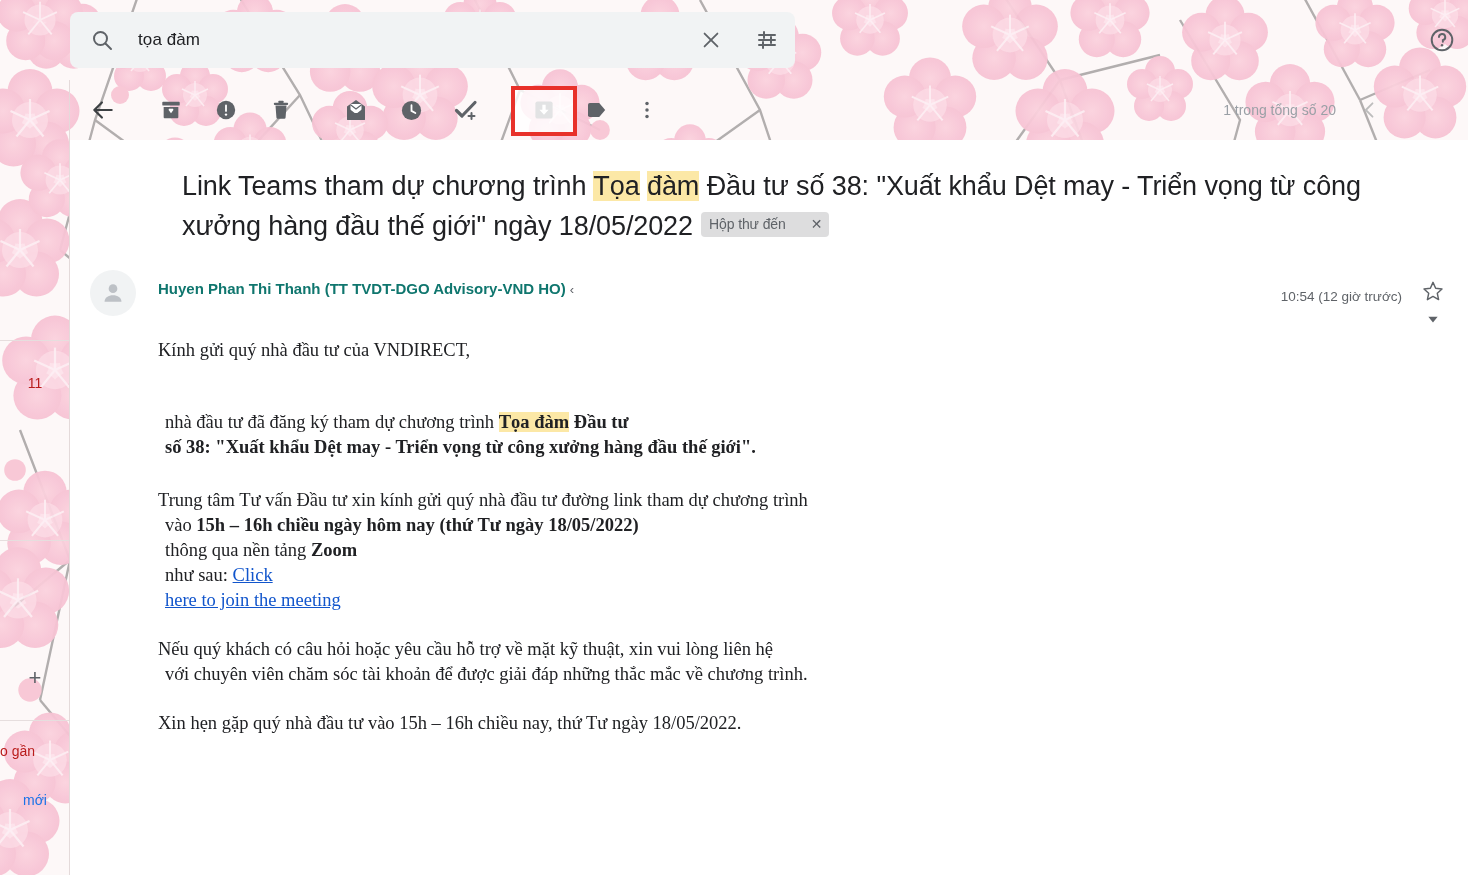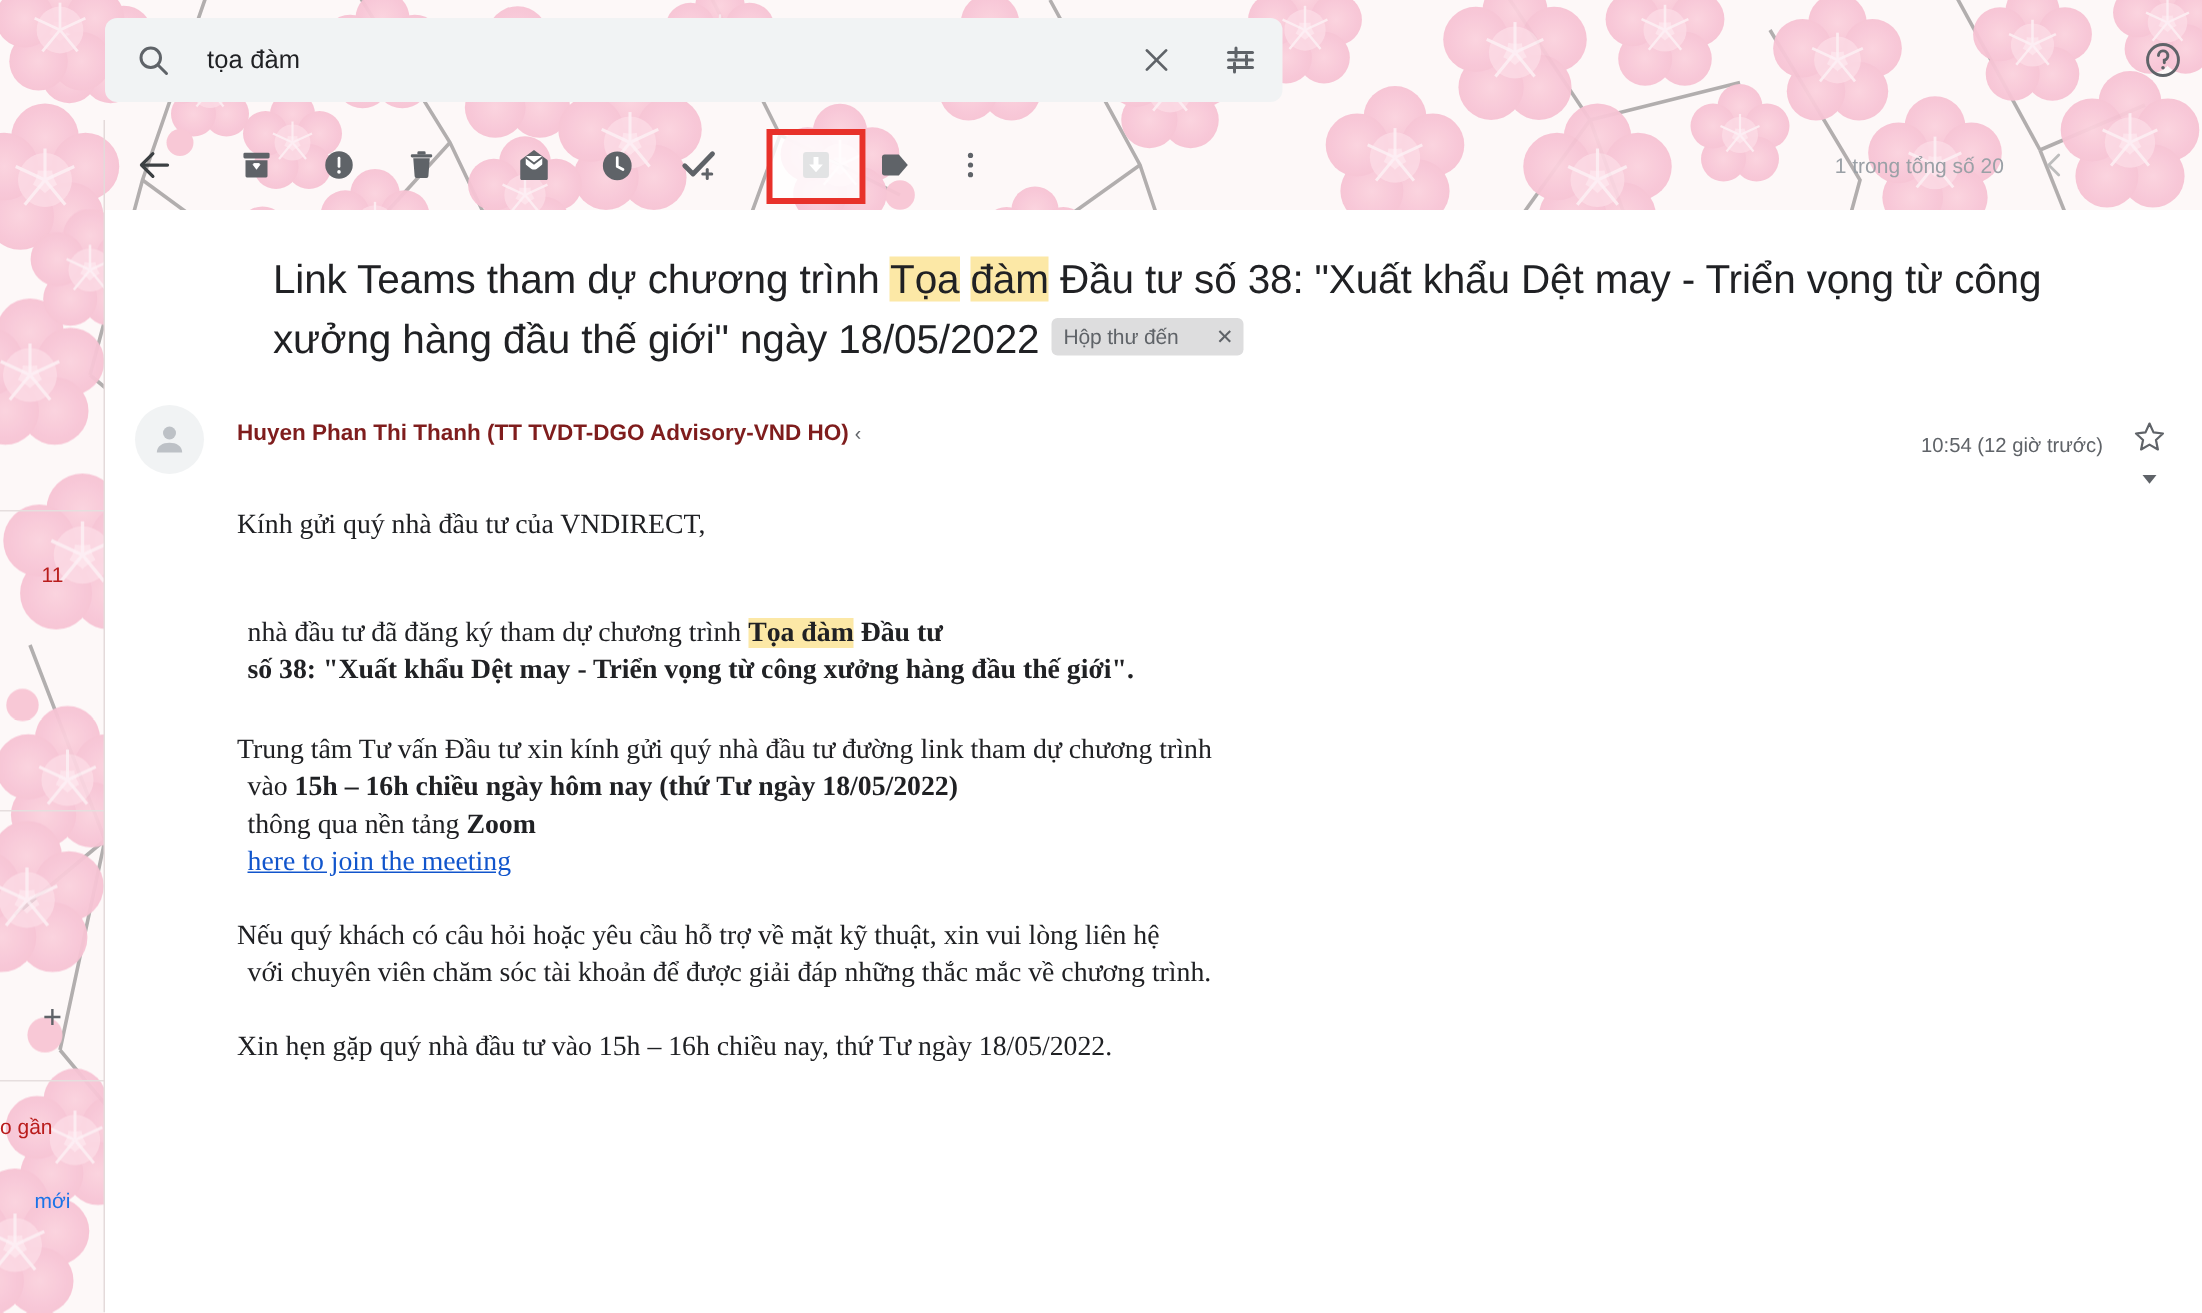--- a/index.html
+++ b/index.html
@@ -22,21 +22,21 @@
 
   
   .search-header {
     position: absolute; top: 0; left: 0;
     width: 1468px; height: 80px;
     z-index: 5;
   }
   .search-bar {
     position: absolute;
     left: 70px; top: 12px;
-    width: 785px; height: 56px;
+    width: 725px; height: 56px;
     background: #f1f3f4;
     border-radius: 8px;
     display: flex; align-items: center;
   }
   .search-icon-btn {
     width: 64px; height: 56px;
     display: flex; align-items: center; justify-content: center;
   }
   .search-input-text {
     flex: 1;
@@ -144,21 +144,21 @@
     position: absolute;
     left: 20px; top: 2px;
     width: 46px; height: 46px;
     border-radius: 50%;
     background: #f1f3f4;
     display: flex; align-items: center; justify-content: center;
   }
   .sender-name {
     font-size: 15px;
     font-weight: bold;
-    color: #7f1d1d;
+    color: #0f766e;
     display: inline-block;
     padding-top: 12px;
   }
   .sender-caret {
     color: #5f6368;
     font-size: 13px;
     margin-left: 4px;
   }
   .msg-meta {
     position: absolute;
@@ -502,20 +502,21 @@
       <div class="spacer-lg"></div>
 
       <p class="indent-1"><span>nhà đầu tư đã đăng ký tham dự chương trình </span><span class="hl bold">Tọa</span><span class="hl bold"> </span><span class="hl bold">đàm</span><span class="bold"> Đầu tư</span></p>
       <p class="indent-1 bold">số 38: "Xuất khẩu Dệt may - Triển vọng từ công xưởng hàng đầu thế giới".</p>
 
       <div class="spacer-md"></div>
 
       <p>Trung tâm Tư vấn Đầu tư xin kính gửi quý nhà đầu tư đường link tham dự chương trình</p>
       <p class="indent-1"><span>vào </span><span class="bold">15h – 16h chiều ngày hôm nay (thứ Tư ngày 18/05/2022)</span></p>
       <p class="indent-1"><span>thông qua nền tảng </span><span class="bold">Zoom</span></p>
+      <p class="indent-1"><span>như sau: </span><span class="mail-link">Click</span></p>
       <p class="indent-1"><span class="mail-link"> here to join the meeting</span></p>
 
       <div class="spacer-sm"></div>
 
       <p>Nếu quý khách có câu hỏi hoặc yêu cầu hỗ trợ về mặt kỹ thuật, xin vui lòng liên hệ</p>
       <p class="indent-1">với chuyên viên chăm sóc tài khoản để được giải đáp những thắc mắc về chương trình.</p>
 
       <div class="spacer-sm"></div>
 
       <p>Xin hẹn gặp quý nhà đầu tư vào 15h – 16h chiều nay, thứ Tư ngày 18/05/2022.</p>

